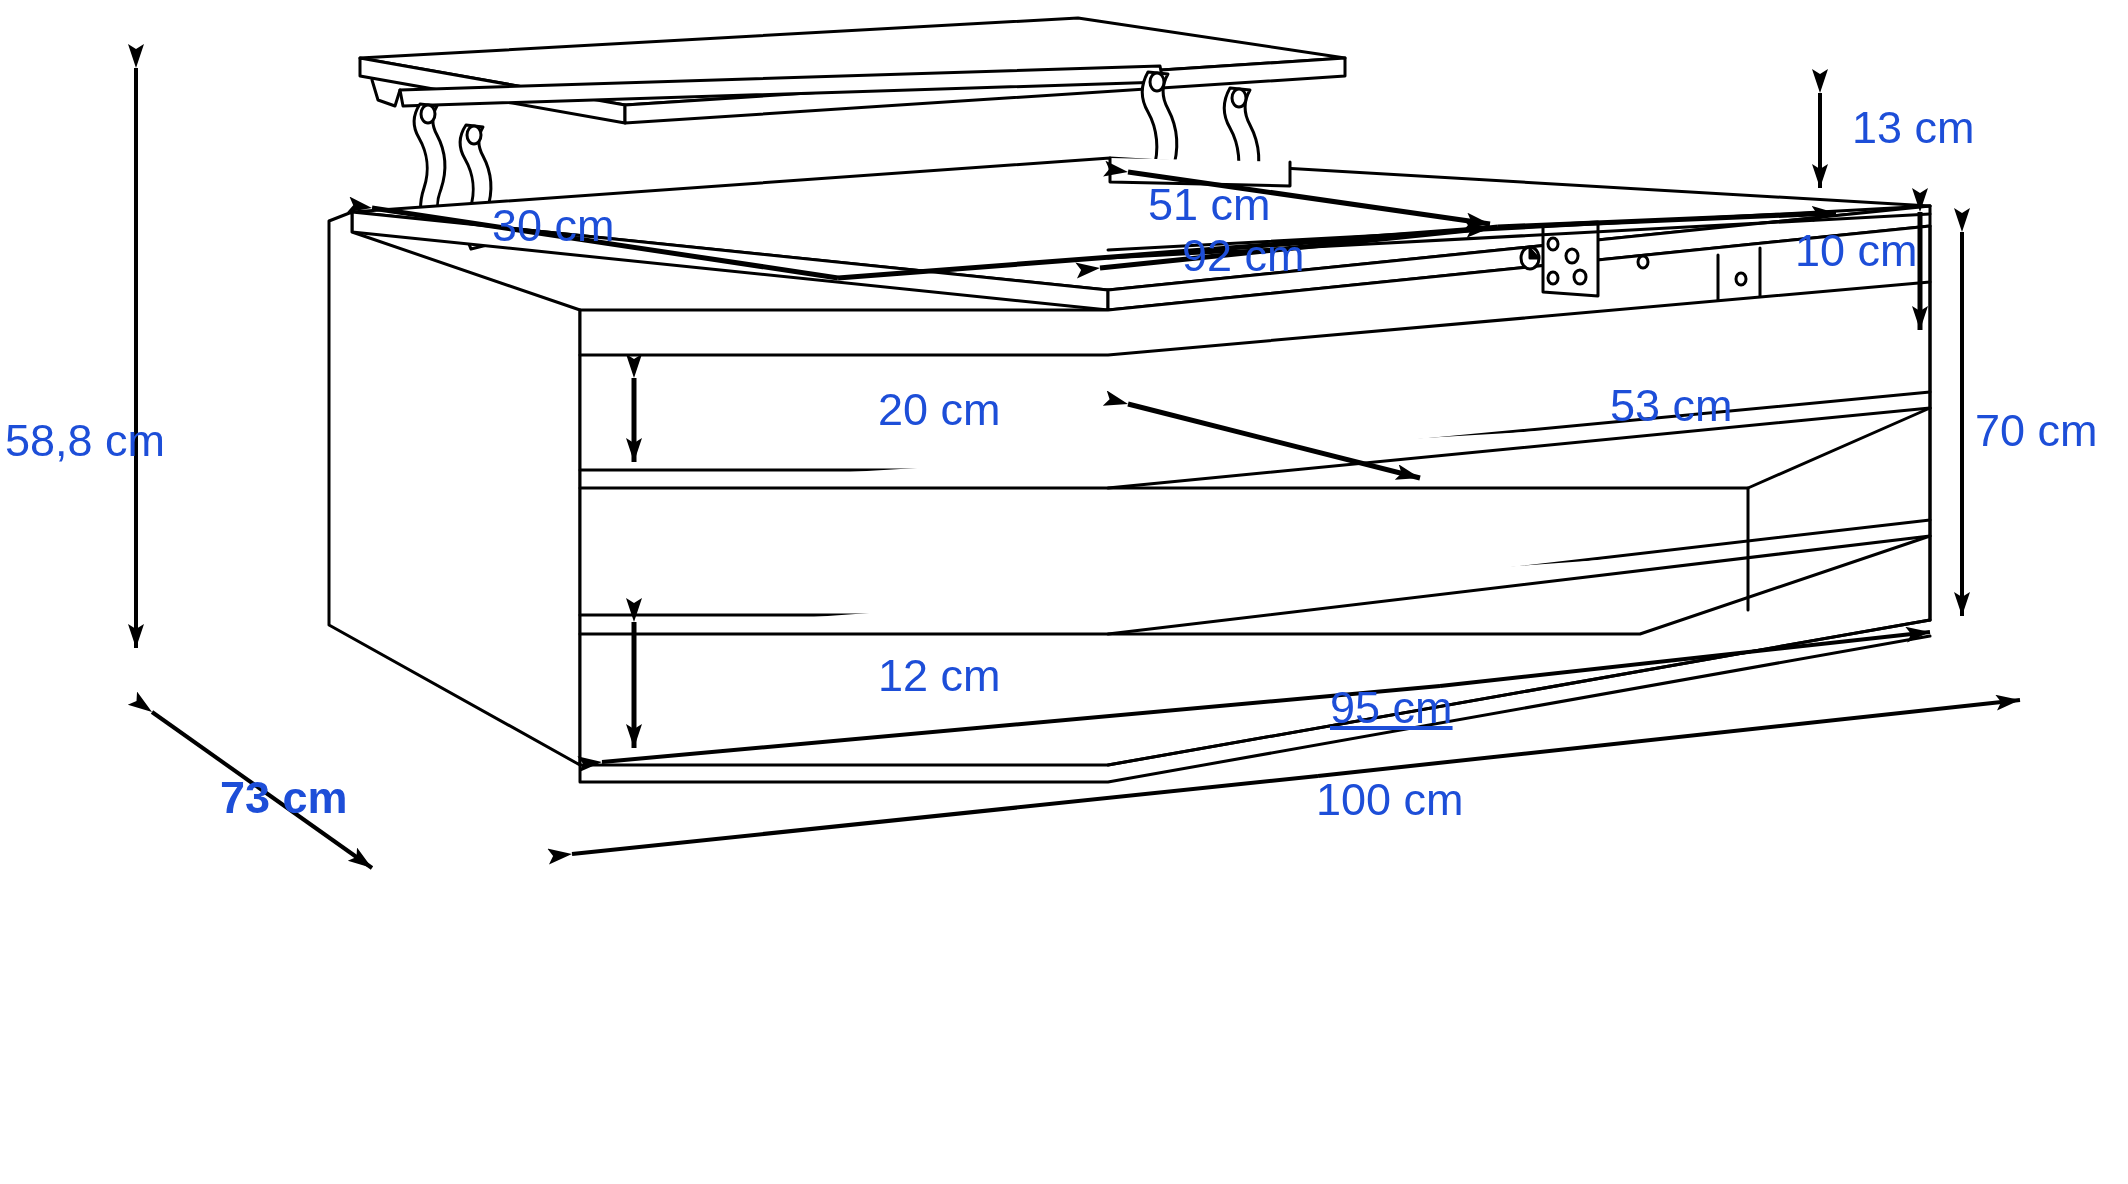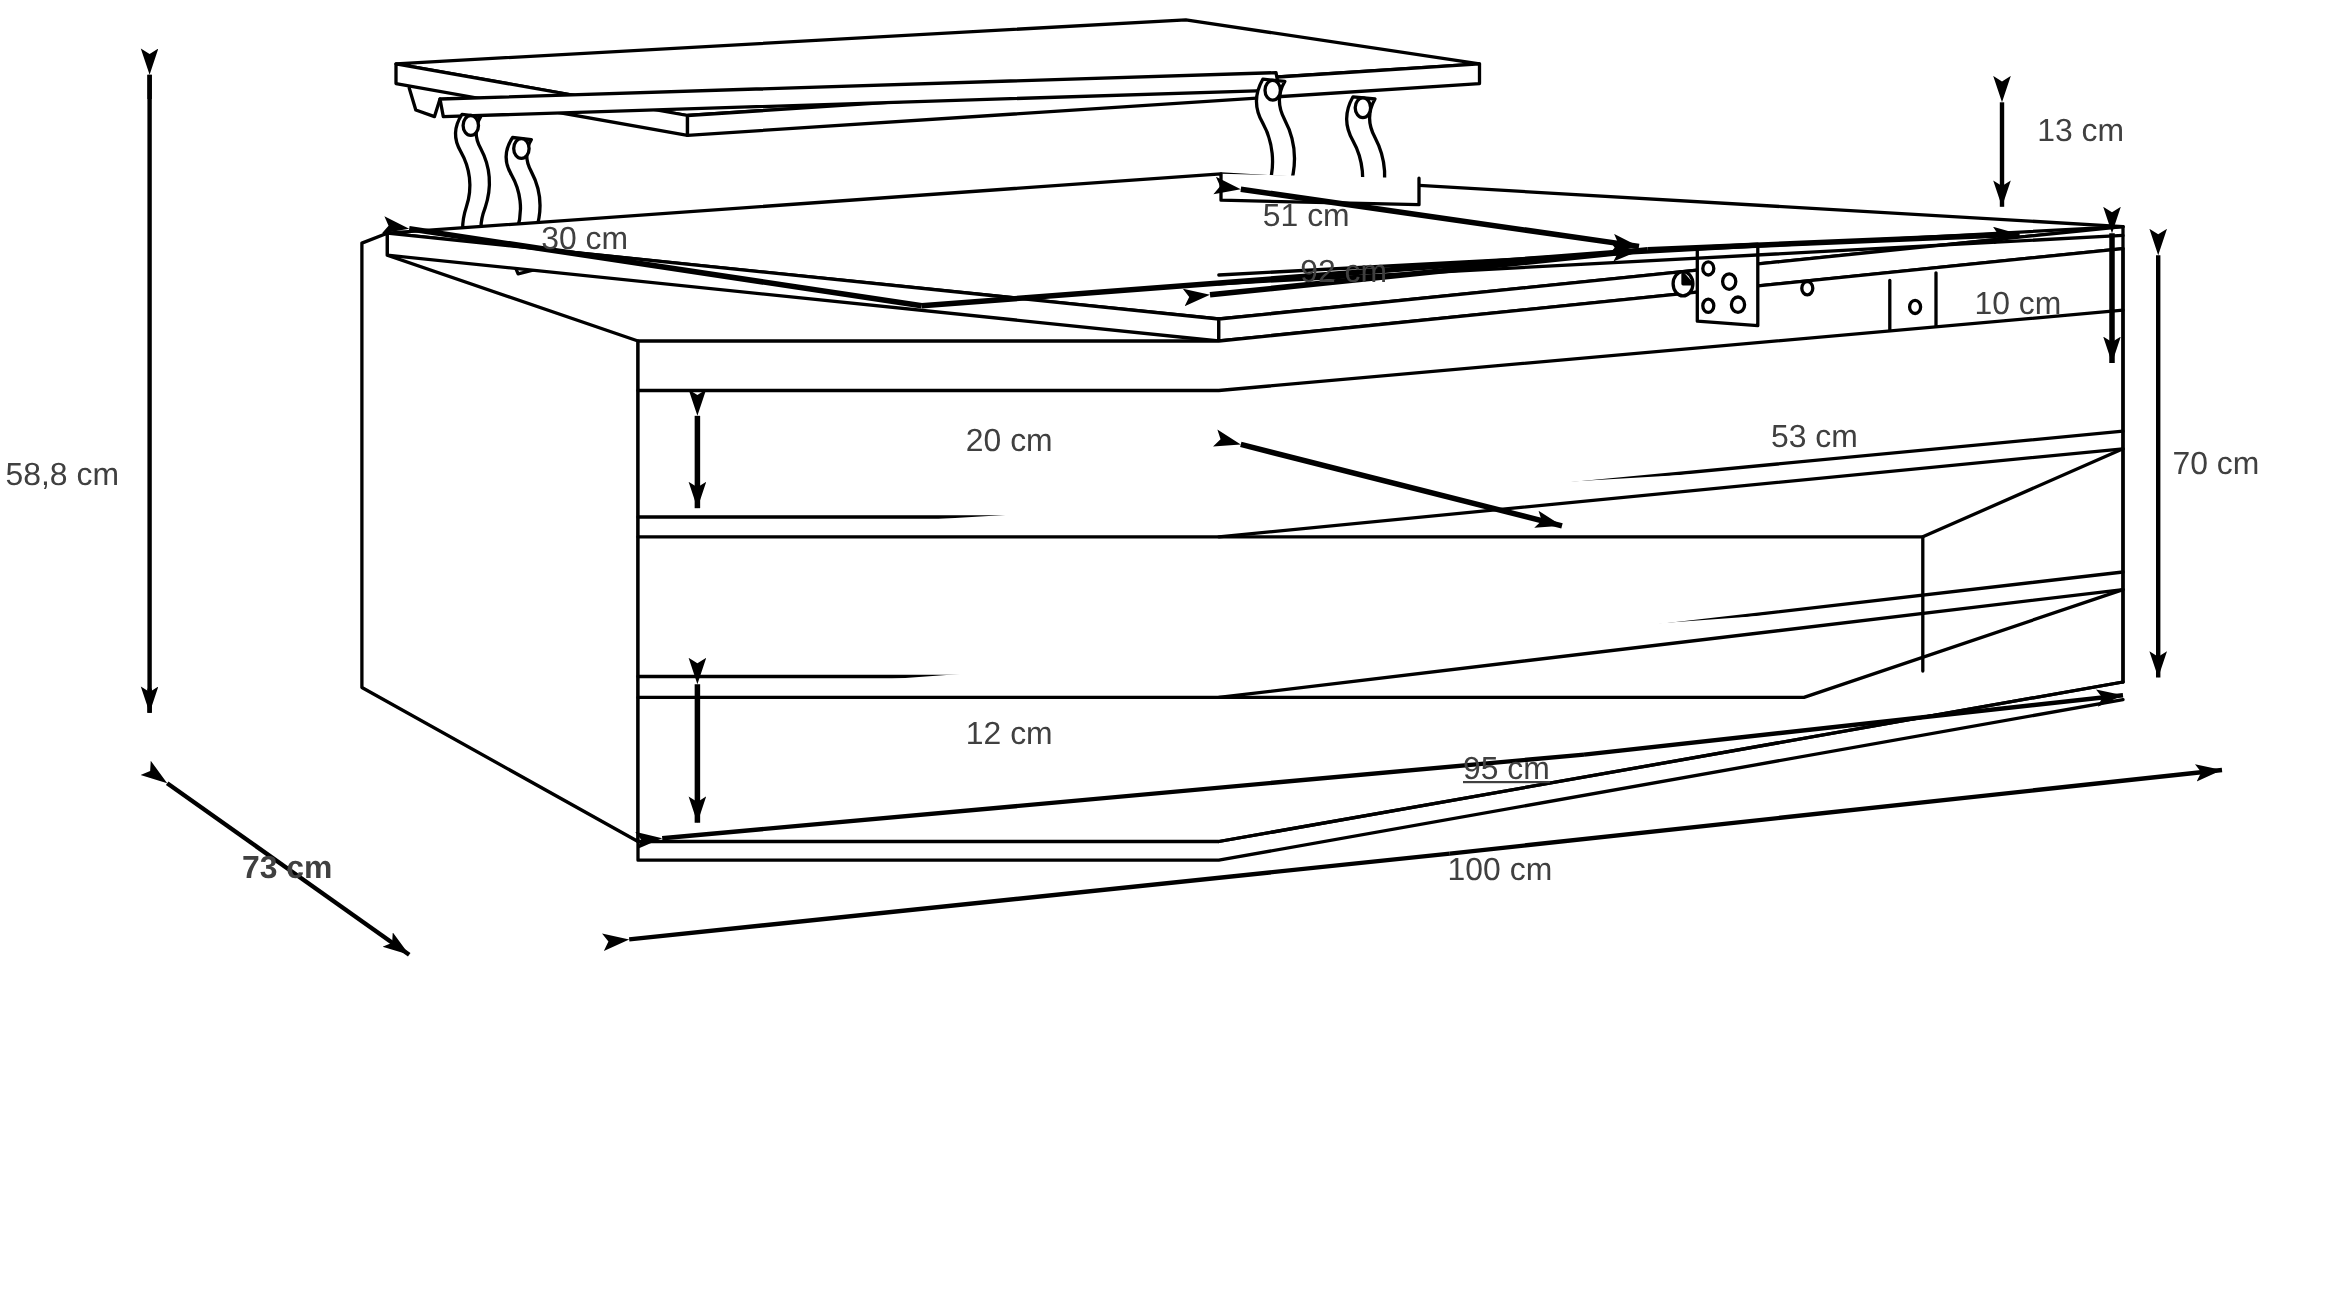--- a/index.html
+++ b/index.html
@@ -18,22 +18,22 @@
     overflow: hidden;
   }
   #stage svg {
     position: absolute;
     left: 0;
     top: 0;
   }
   .dim-label {
     position: absolute;
     font-family: "Liberation Sans", sans-serif;
-    font-size: 29px;
-    color: #404040;
+    font-size: 45px;
+    color: #1d4ed8;
     white-space: nowrap;
     line-height: 1;
     letter-spacing: 0px;
   }
 </style>
 </head>
 <body>
 
 <div id="stage">
 
@@ -237,21 +237,21 @@
   <span class="dim-label" style="left:5px; top:418px;">58,8 cm</span>
 
   <span class="dim-label" style="left:1852px; top:105px;">13 cm</span>
 
   <span class="dim-label" style="left:1148px; top:182px;">51 cm</span>
 
   <span class="dim-label" style="left:1182px; top:233px;">92 cm</span>
 
   <span class="dim-label" style="left:492px; top:203px;">30 cm</span>
 
-  <span class="dim-label" style="left:1795px; top:228px;margin-top:34px;">10 cm</span>
+  <span class="dim-label" style="left:1795px; top:228px;">10 cm</span>
 
   <span class="dim-label" style="left:1975px; top:408px;">70 cm</span>
 
   <span class="dim-label" style="left:878px; top:387px;">20 cm</span>
 
   <span class="dim-label" style="left:1610px; top:383px;">53 cm</span>
 
   <span class="dim-label" style="left:878px; top:653px;">12 cm</span>
 
   <span class="dim-label" style="left:1330px; top:685px;text-decoration:underline;">95 cm</span>

